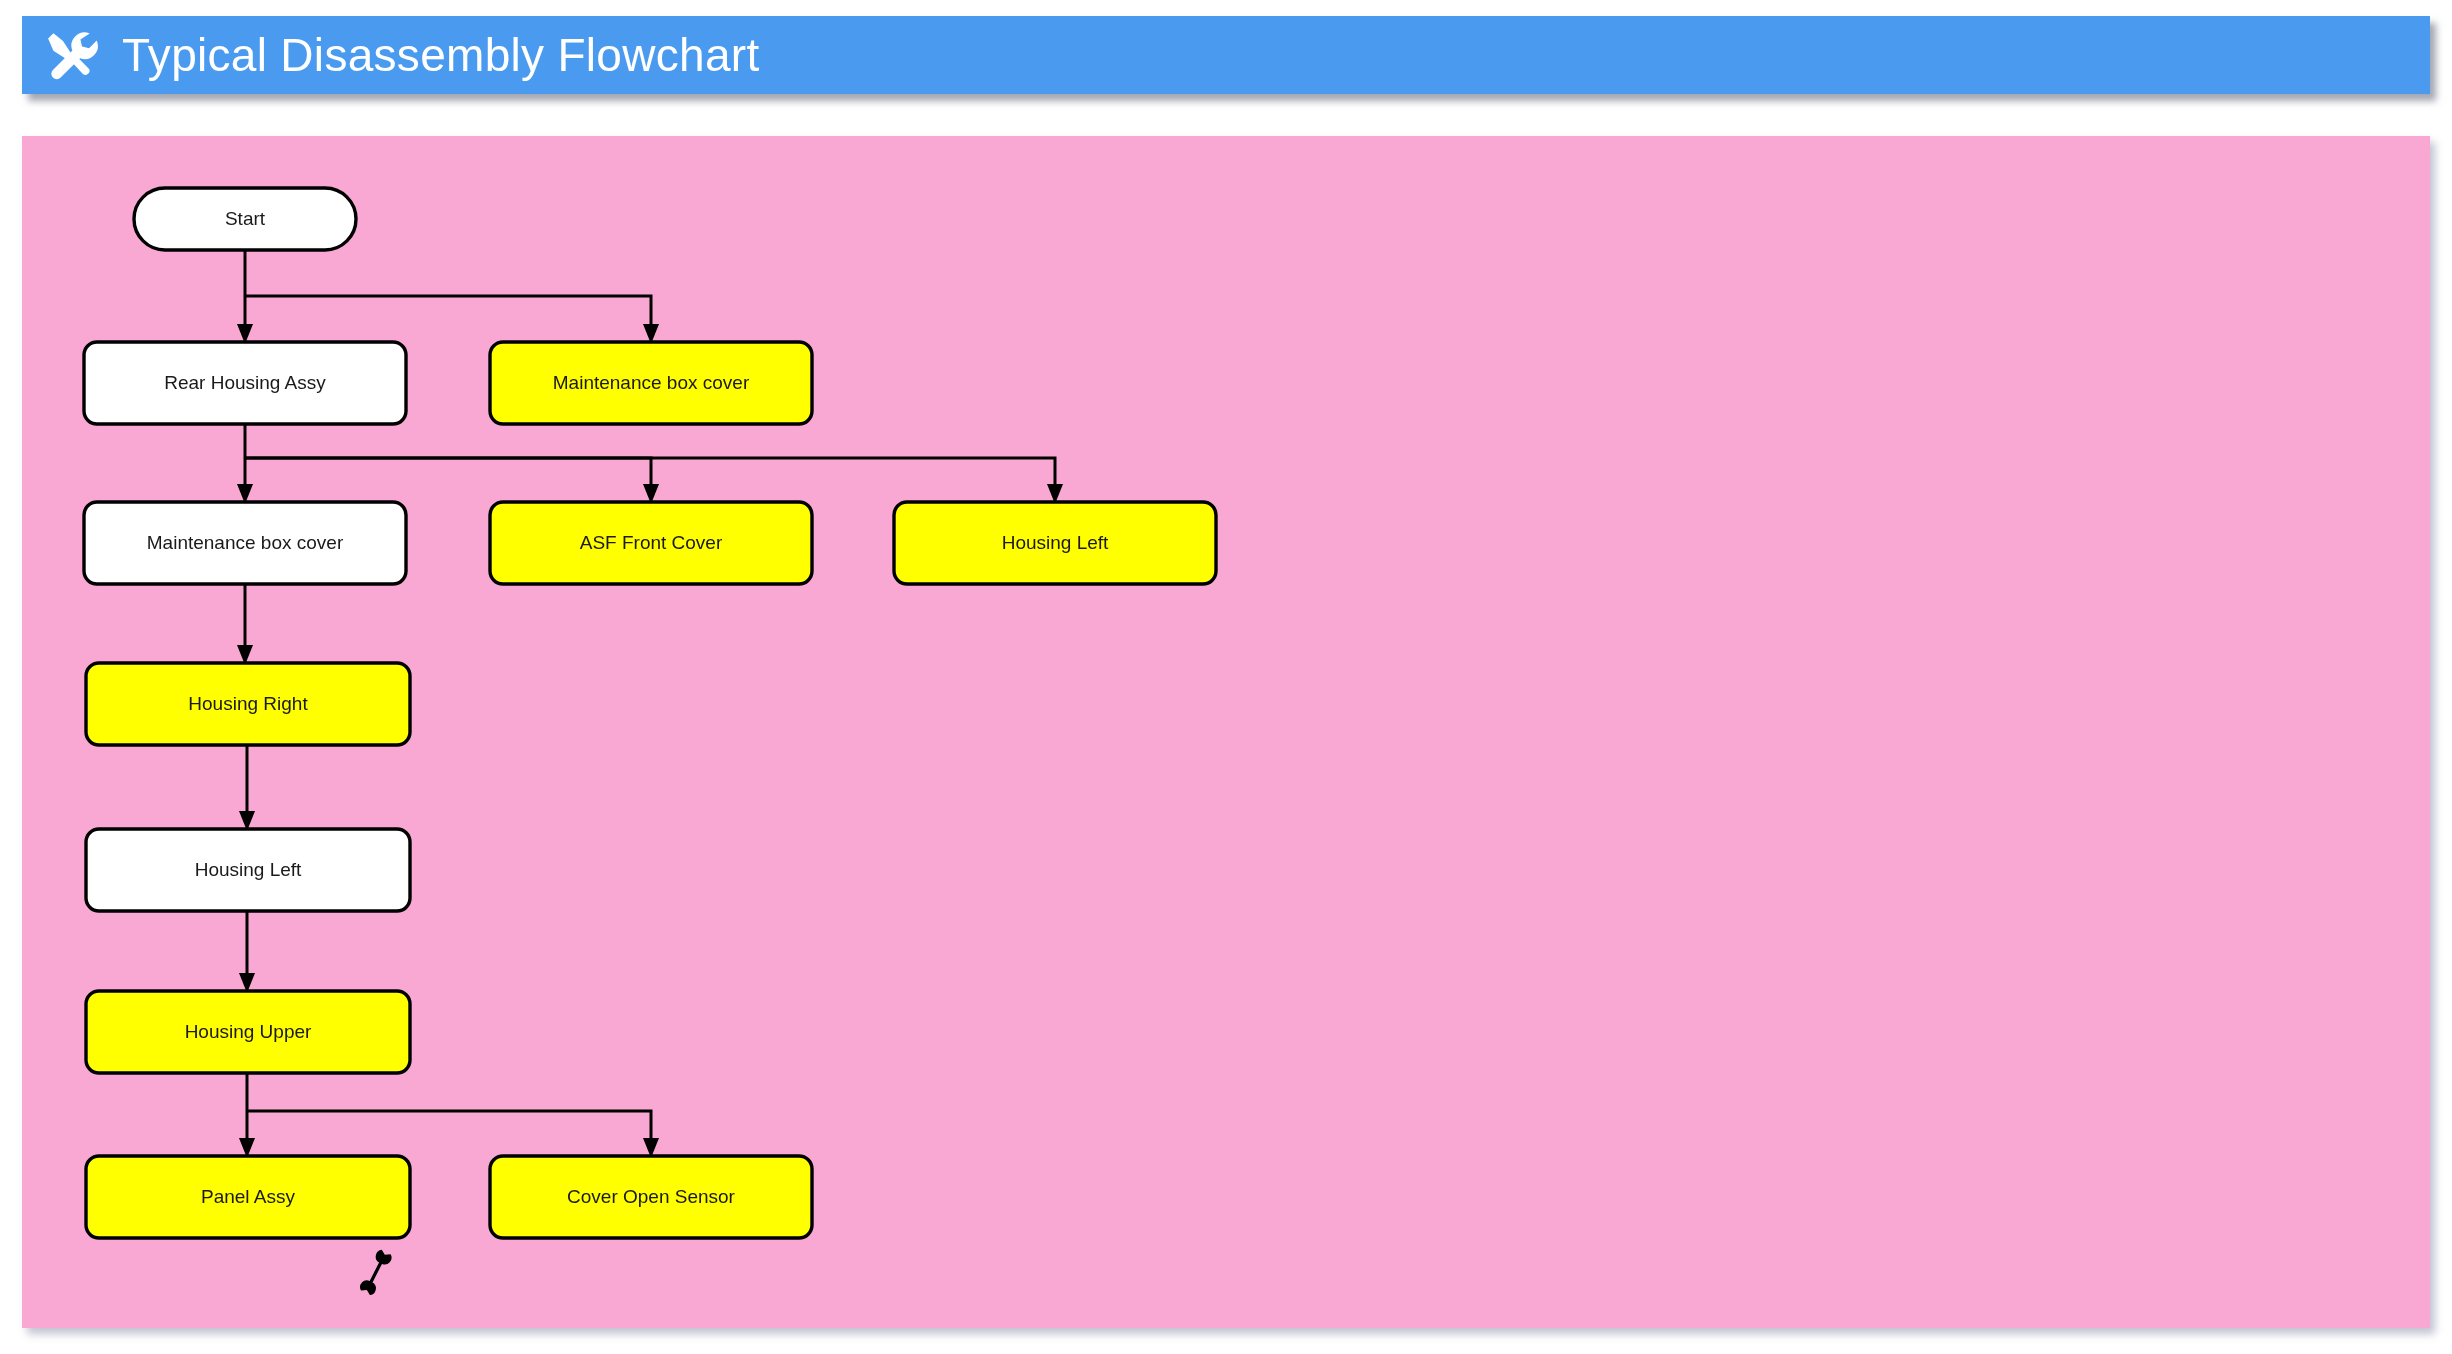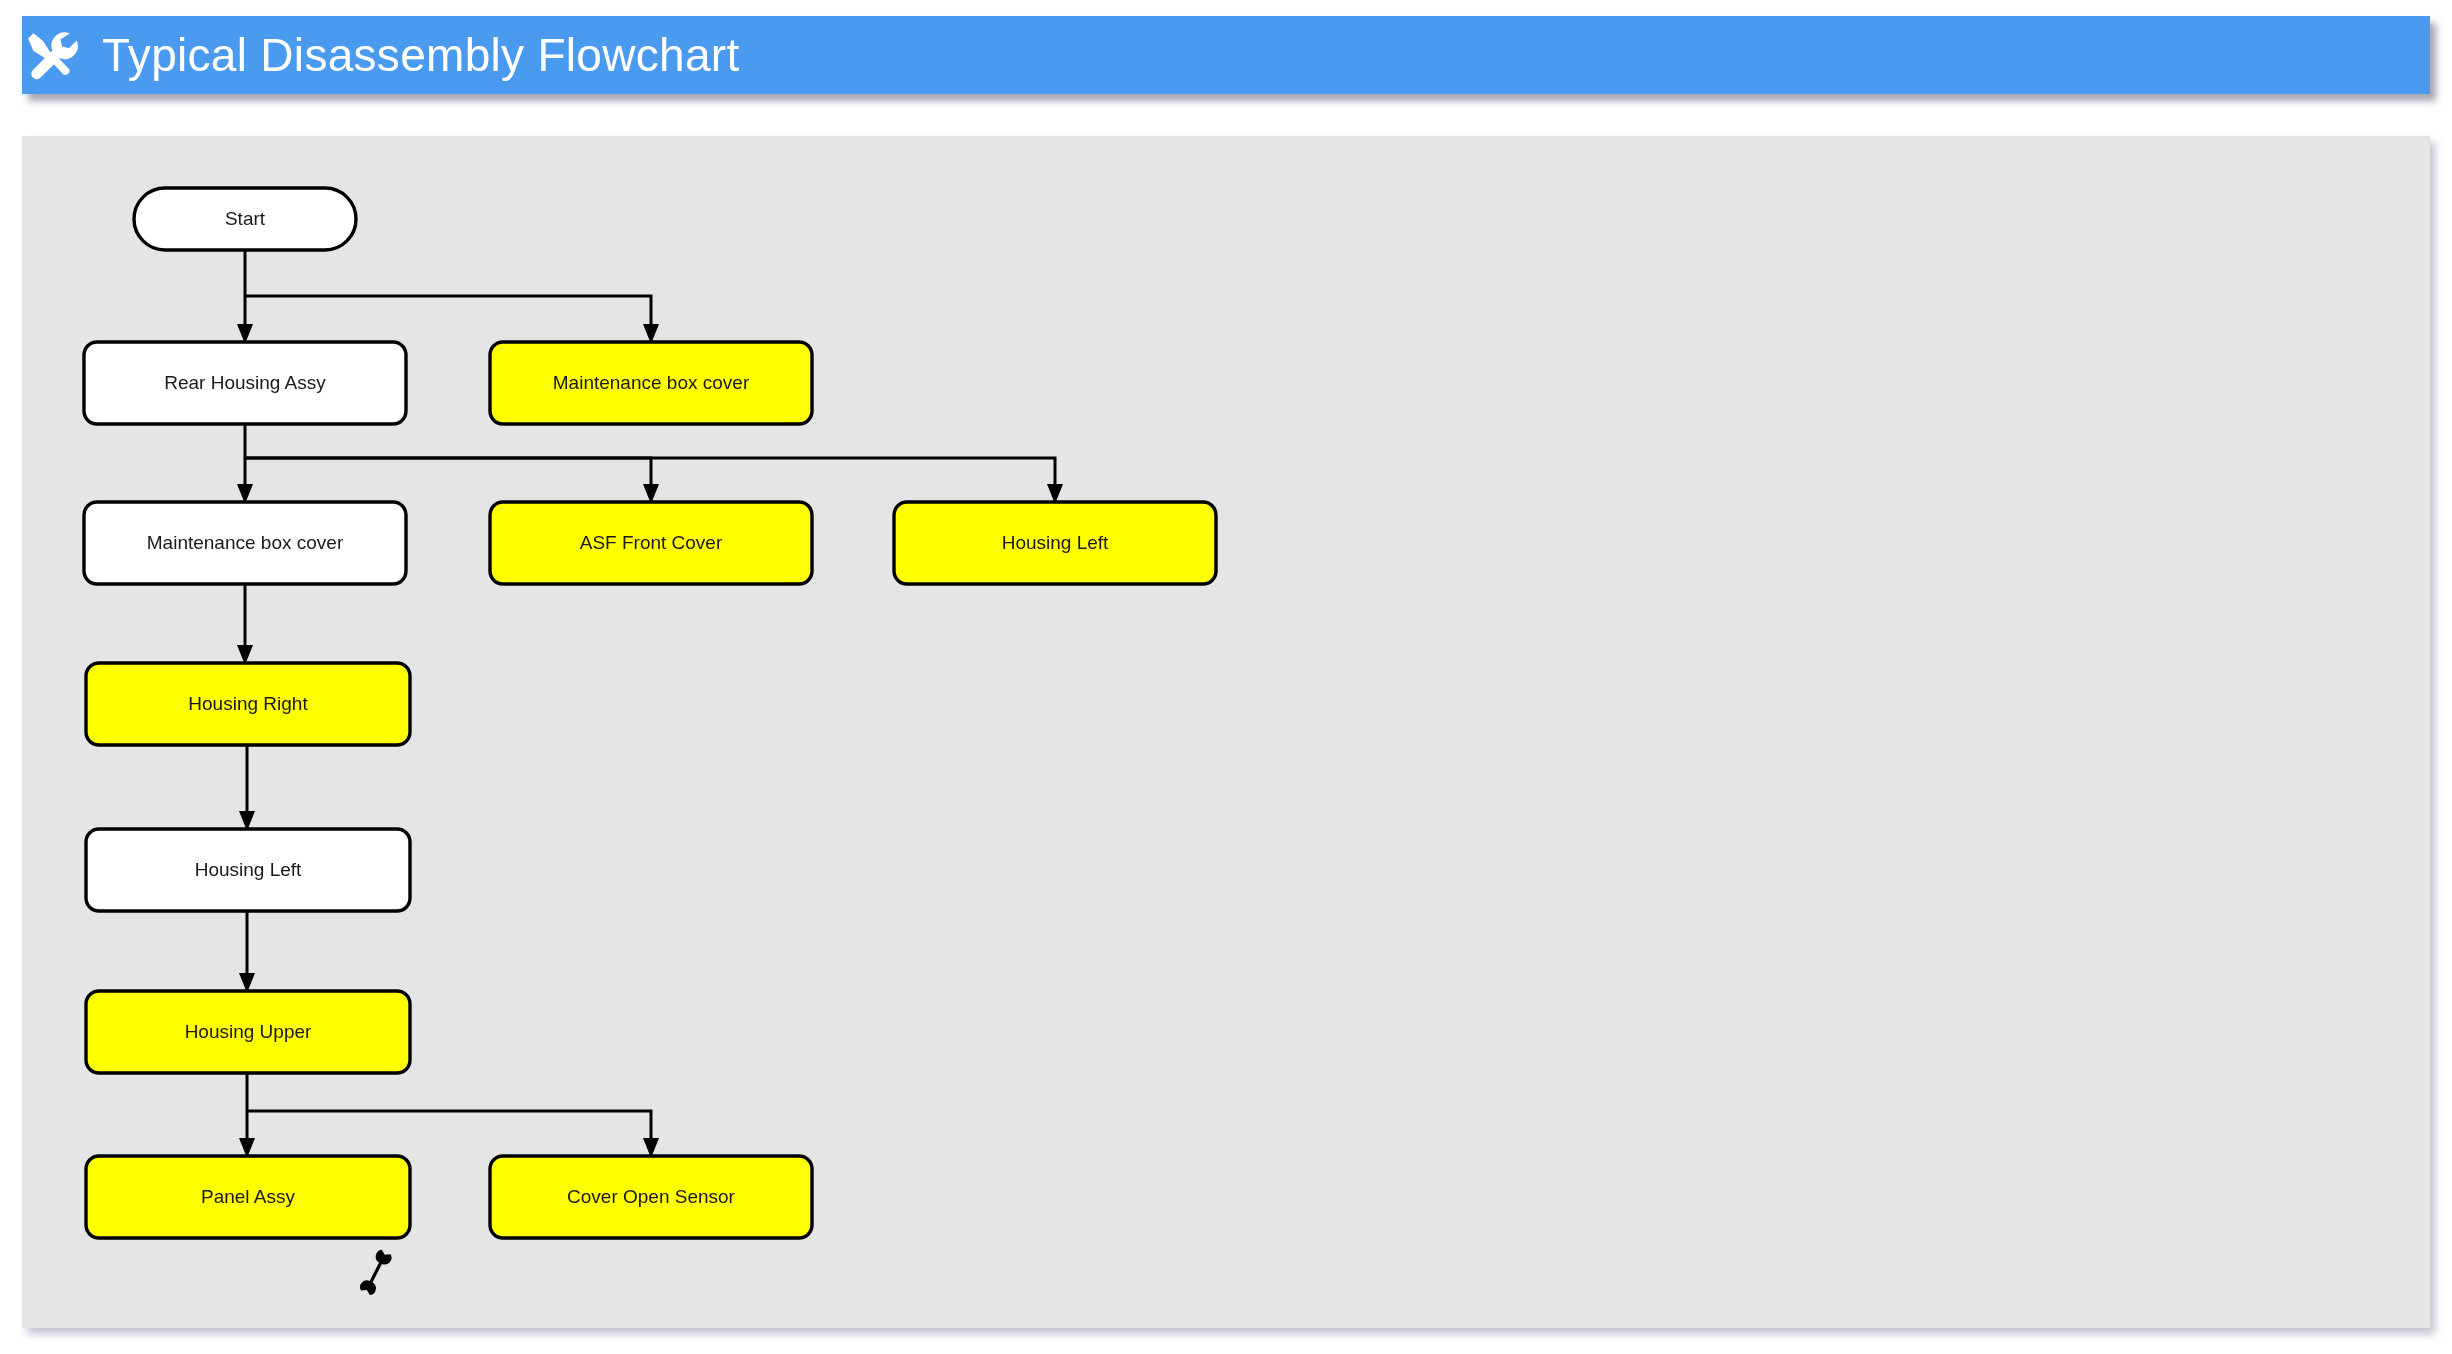--- a/index.html
+++ b/index.html
@@ -20,20 +20,21 @@
     position: absolute;
     left: 22px;
     top: 16px;
     width: 2408px;
     height: 78px;
     background: #4a9bf0;
     box-shadow: 6px 7px 7px rgba(90, 95, 115, 0.55);
     display: flex;
     align-items: center;
     box-sizing: border-box;
+    padding-left: 20px;
   }
   #header-icon {
     width: 56px;
     height: 56px;
     flex: 0 0 auto;
     display: block;
   }
   #header-title {
     color: #ffffff;
     font-size: 46px;
@@ -44,21 +45,21 @@
     line-height: 1;
   }
 
   
   #content-panel {
     position: absolute;
     left: 22px;
     top: 136px;
     width: 2408px;
     height: 1192px;
-    background: #e5e5e5;
+    background: #f9a8d4;
     box-shadow: 5px 6px 8px rgba(120, 125, 155, 0.45);
     overflow: hidden;
   }
 
   #flow-svg {
     position: absolute;
     left: 0;
     top: 0;
     width: 2408px;
     height: 1192px;

